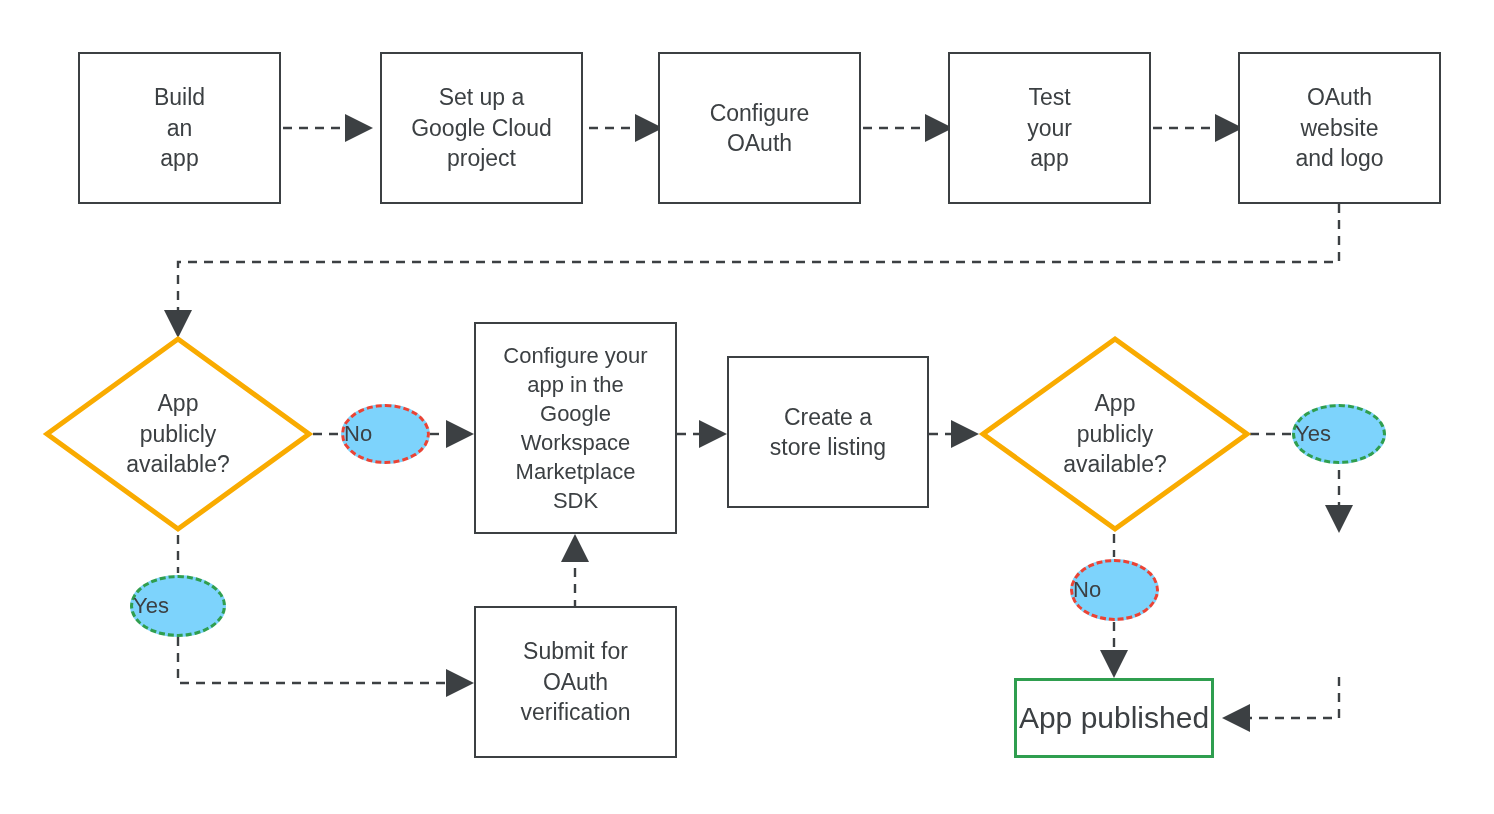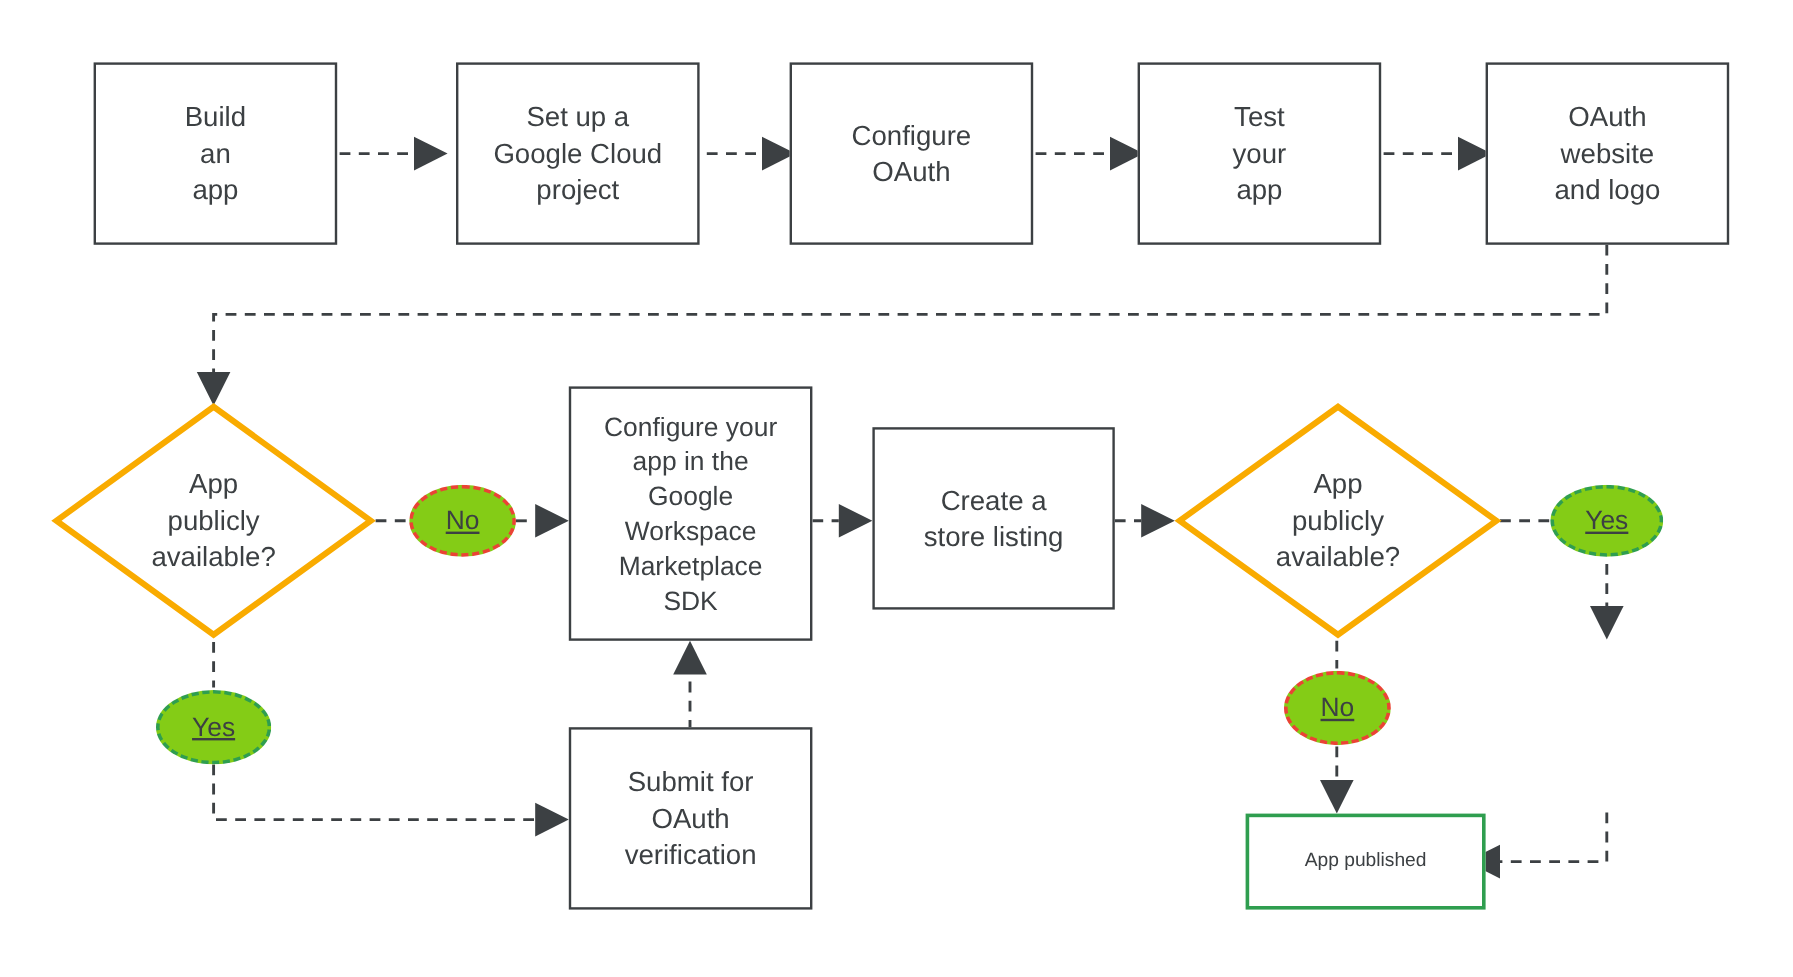--- a/index.html
+++ b/index.html
@@ -31,22 +31,21 @@
     z-index: 3;
   }
   .box {
     border: 2.2px solid #3c4043;
     background: #ffffff;
     font-size: 23px;
     color: #3c4043;
   }
   .box.green-box {
     border-color: #2f9e4f;
-    font-size: 16px;
-    margin-left: 24px;
+    font-size: 30px;
   }
   .diamond-wrap {
     position: absolute;
     z-index: 3;
   }
   .diamond-wrap svg {
     position: absolute;
     left: 0; top: 0;
     overflow: visible;
   }
@@ -62,29 +61,27 @@
     white-space: pre-line;
     font-size: 23px;
     line-height: 1.32;
     color: #3c4043;
   }
   .pill {
     position: absolute;
     box-sizing: border-box;
     display: flex;
     align-items: center;
-    justify-content: center;
     border-radius: 50%;
     border-width: 3.2px;
     border-style: dashed;
-    background: #84cc16;
+    background: #7dd3fc;
     font-size: 22px;
     color: #3c4043;
     z-index: 4;
-    text-decoration: underline;
   }
   .pill.no-pill { border-color: #ea4335; }
   .pill.yes-pill { border-color: #2f9e4f; }
   #edges {
     position: absolute;
     left: 0; top: 0;
     width: 1494px;
     height: 814px;
     z-index: 1;
   }

